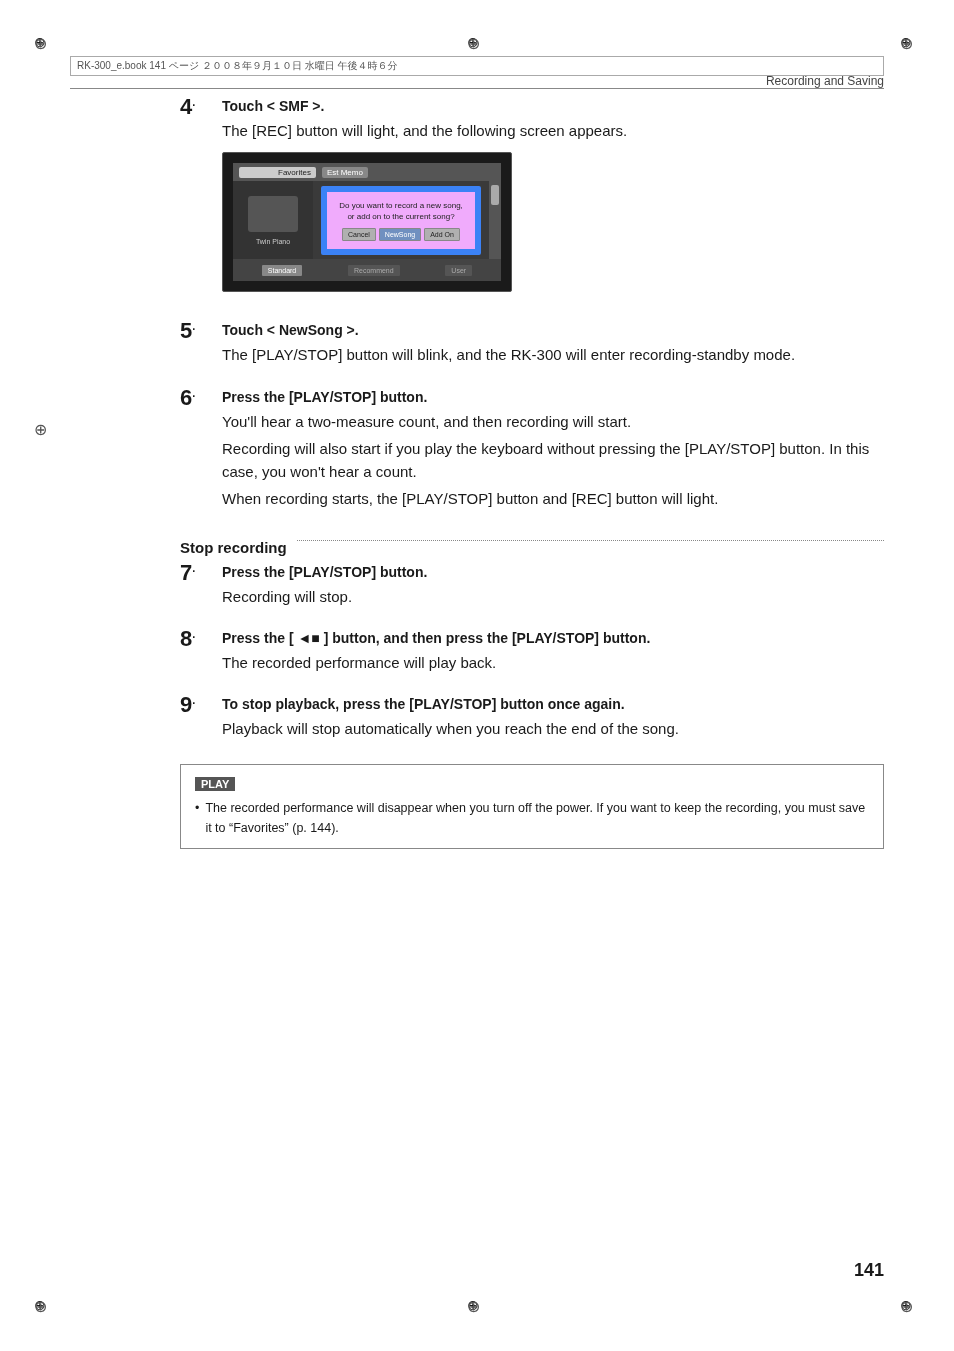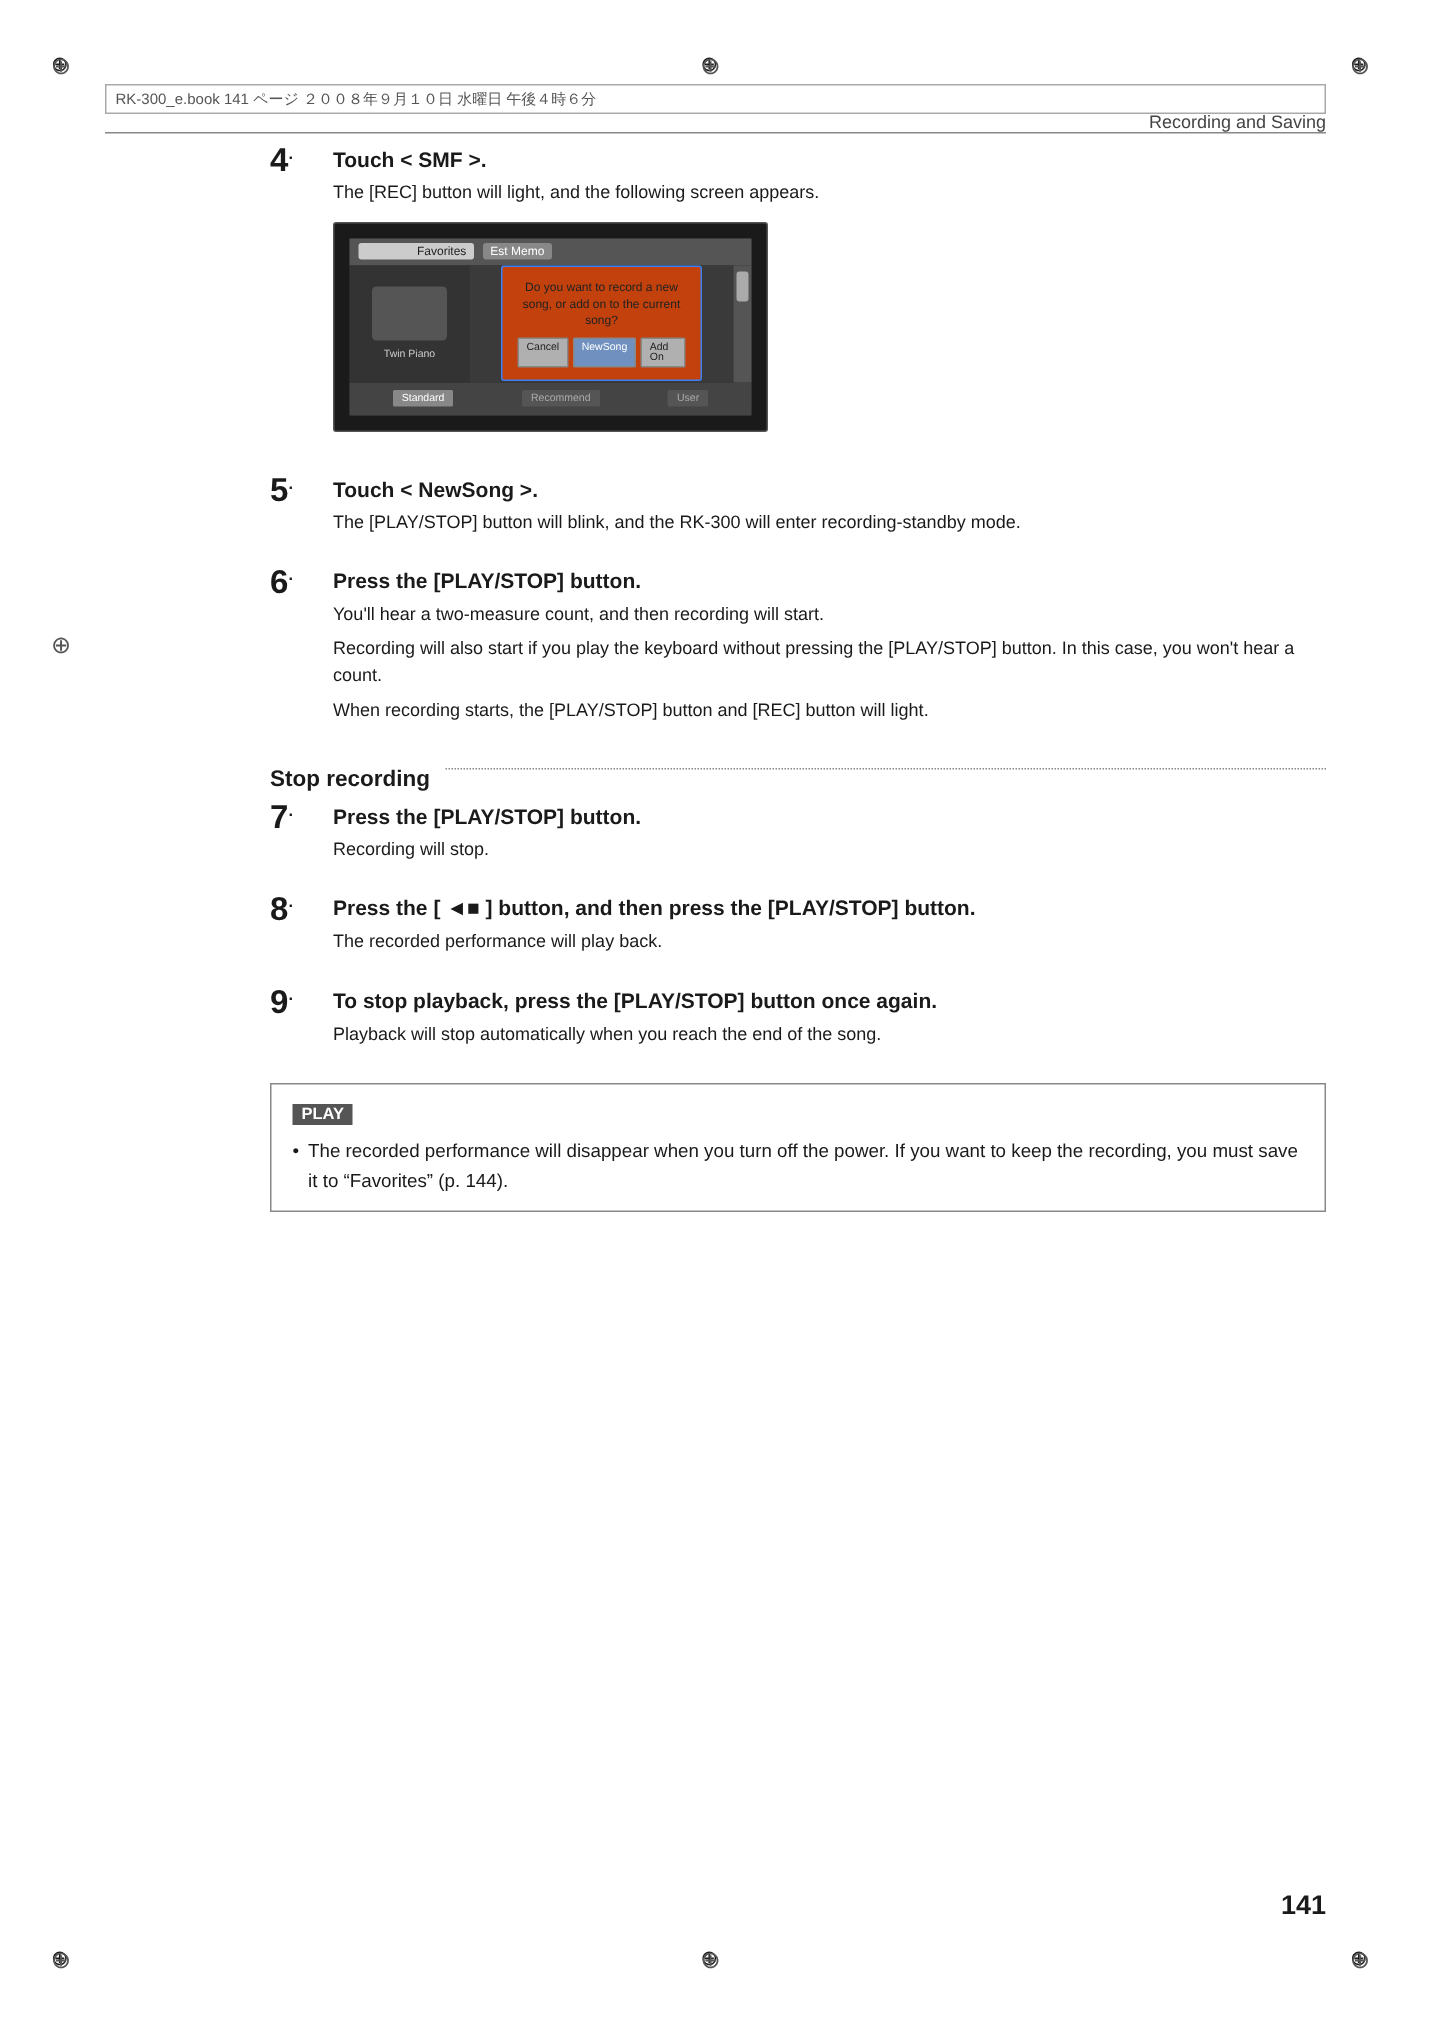--- a/index.html
+++ b/index.html
@@ -97,21 +97,21 @@
     }
     .step-body {
       flex: 1;
     }
     .step-title {
       font-size: 14px;
       font-weight: bold;
       margin-bottom: 5px;
     }
     .step-desc {
-      font-size: 12px;
+      font-size: 15px;
       line-height: 1.55;
       color: #1a1a1a;
     }
     .step-desc p {
       margin-bottom: 4px;
     }
 
     
     .screen-image {
       display: block;
@@ -186,25 +186,25 @@
     .screen-right {
       flex: 1;
       background: #3a3a3a;
       display: flex;
       flex-direction: column;
       justify-content: center;
       align-items: center;
       padding: 6px;
     }
     .screen-dialog {
-      background: #c2410c;
-      border: 1px solid #3b82f6;
+      background: #f0abfc;
+      border: 6px solid #3b82f6;
       border-radius: 2px;
       padding: 8px 10px;
-      width: 134px;
+      width: 160px;
     }
     .screen-dialog-text {
       font-size: 8px;
       color: #222;
       text-align: center;
       line-height: 1.4;
       margin-bottom: 6px;
     }
     .screen-dialog-buttons {
       display: flex;

